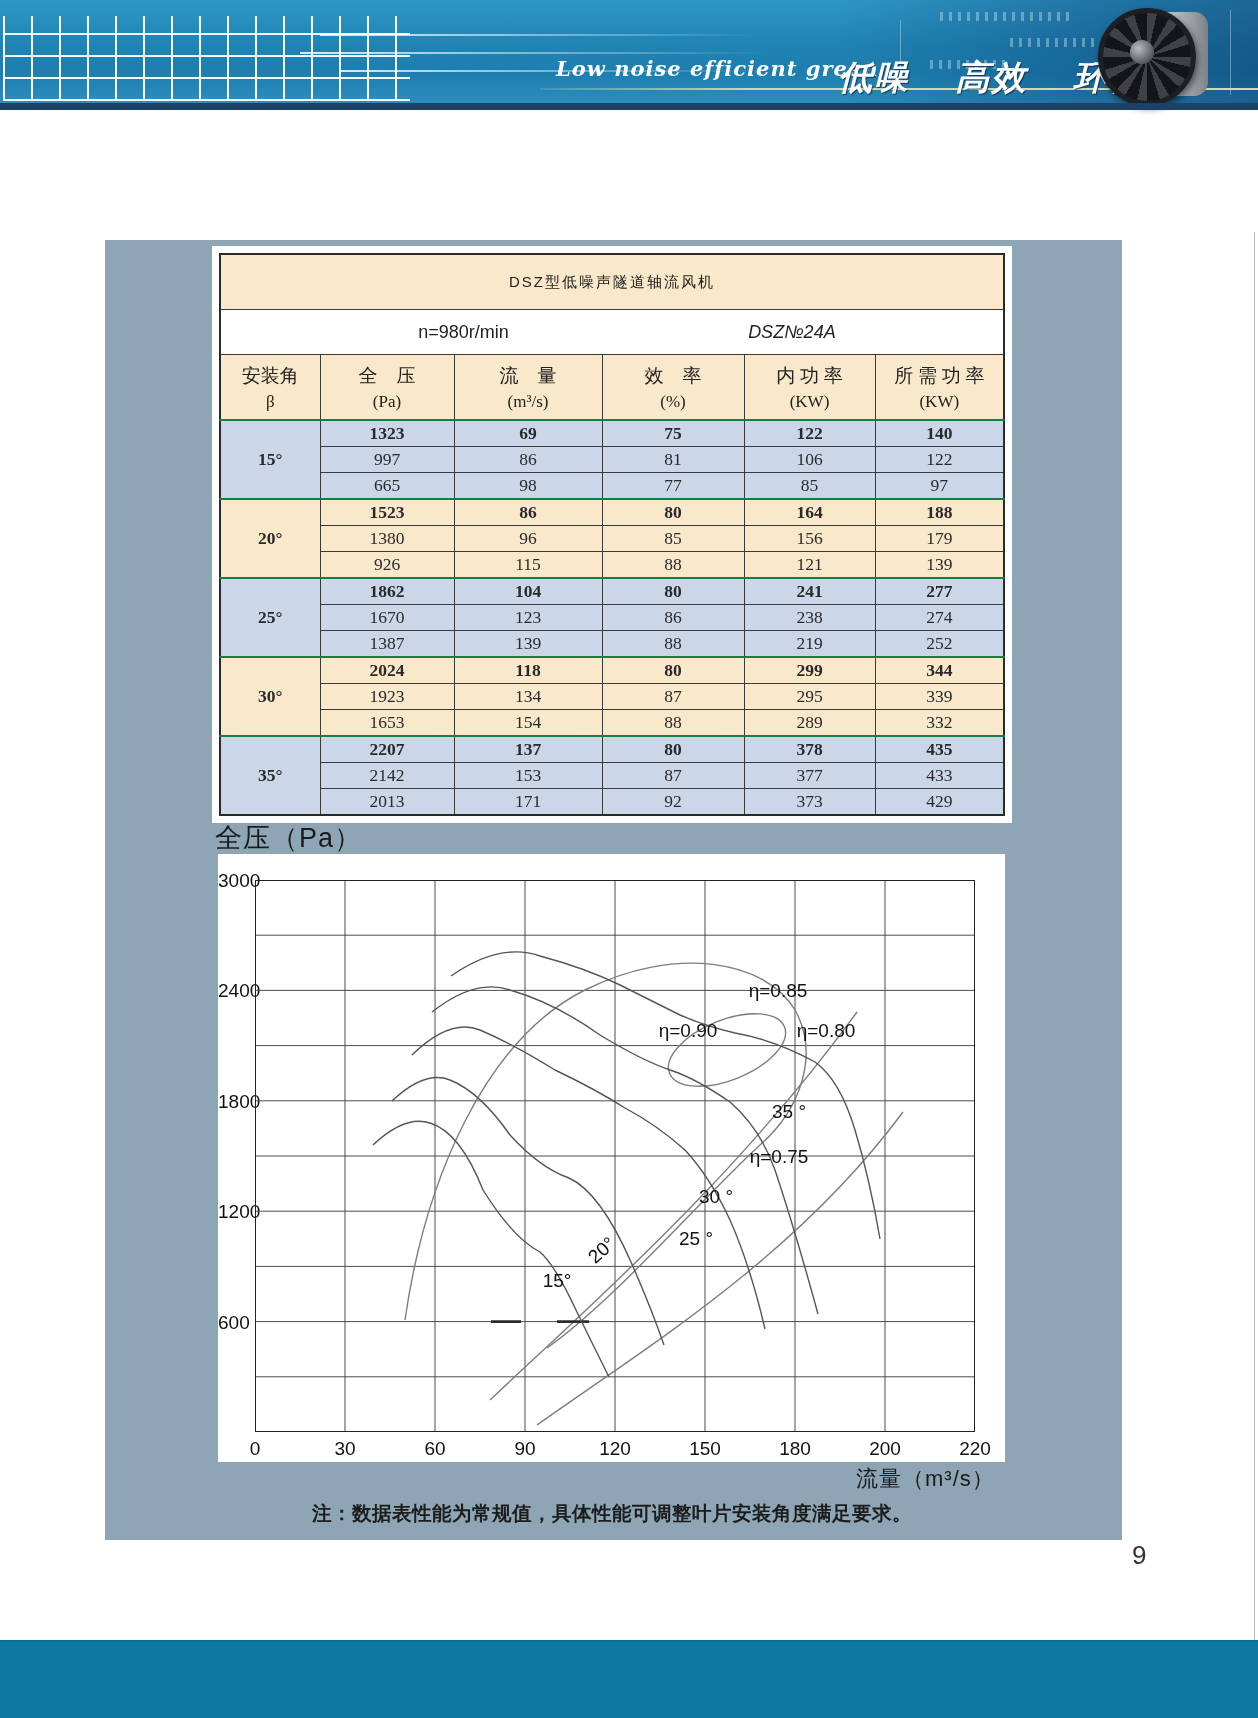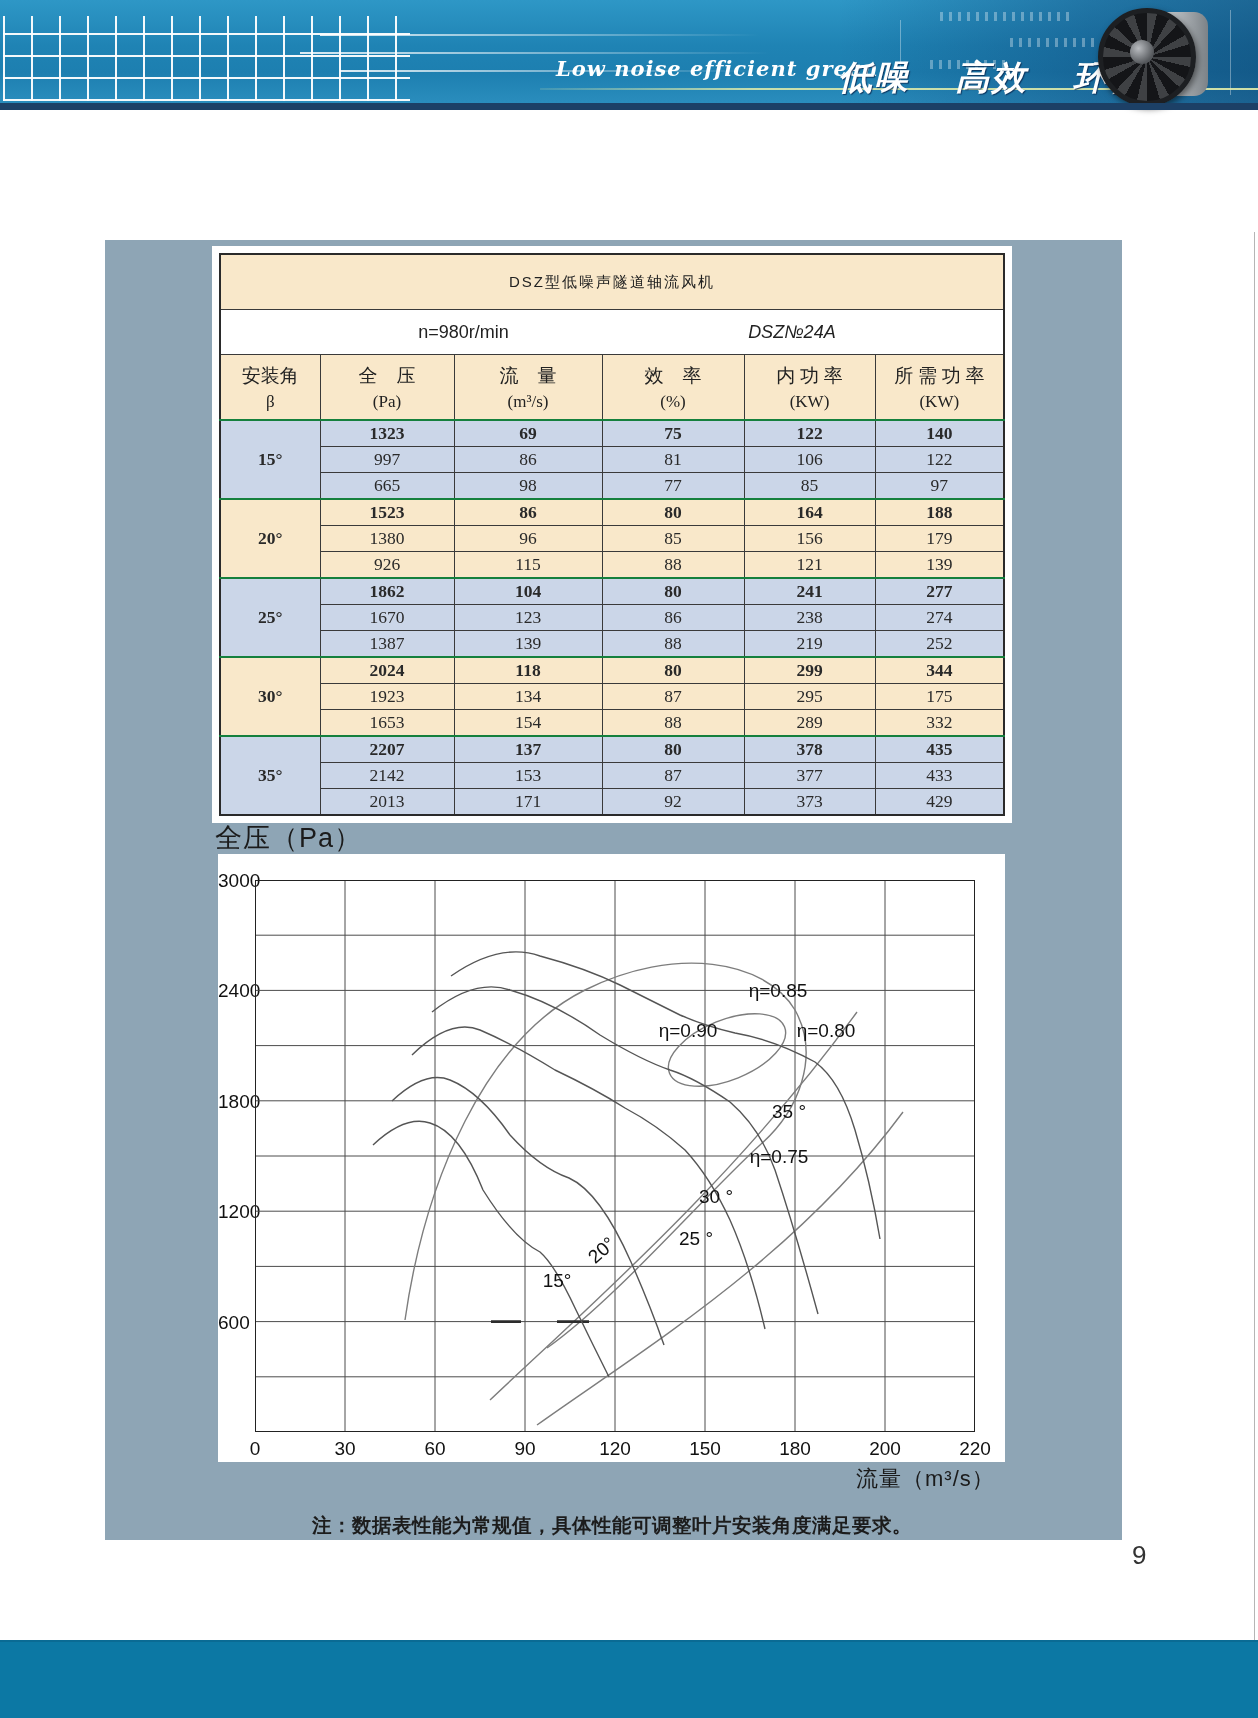--- a/index.html
+++ b/index.html
@@ -62,21 +62,21 @@
   td.angle{font-size:19px;}
 
   
   .chart-ylabel{position:absolute;left:215px;top:820px;font-size:27px;color:#1b1b1b;letter-spacing:1px;}
   .chart-card{position:absolute;left:218px;top:854px;width:787px;height:608px;background:#ffffff;}
   .plot-wrap{position:absolute;left:37px;top:26px;width:720px;height:552px;}
   .ytick{position:absolute;left:0px;width:33px;text-align:left;font-size:19px;color:#111;
         font-family:"Liberation Sans","DejaVu Sans",sans-serif;}
   .xtick{position:absolute;top:584px;width:60px;margin-left:-30px;text-align:center;font-size:19px;color:#111;}
   .flow-label{position:absolute;left:856px;top:1464px;font-size:22px;color:#1b1b1b;letter-spacing:1px;}
-  .note{position:absolute;left:312px;top:1500px;font-size:19.5px;font-weight:bold;color:#1c1c1c;letter-spacing:.5px;margin-top:12px;}
+  .note{position:absolute;left:312px;top:1500px;font-size:19.5px;font-weight:bold;color:#1c1c1c;letter-spacing:.5px;}
   .page-number{position:absolute;left:1132px;top:1540px;font-size:26px;color:#333;}
   .footer-bar{position:absolute;left:0;top:1640px;width:1258px;height:78px;background:#0c78a4;border-top:2px solid #0a6b94;}
 
   svg text{font-family:"Liberation Sans","DejaVu Sans",sans-serif;}
 </style>
 </head>
 <body>
 
 <div class="page">
 
@@ -232,21 +232,21 @@
             <td>118</td>
             <td>80</td>
             <td>299</td>
             <td>344</td>
       </tr>
       <tr class="trow tone-cream">
         <td>1923</td>
             <td>134</td>
             <td>87</td>
             <td>295</td>
-            <td>175</td>
+            <td>339</td>
       </tr>
       <tr class="trow tone-cream">
         <td>1653</td>
             <td>154</td>
             <td>88</td>
             <td>289</td>
             <td>332</td>
       </tr>
 
       <tr class="trow tone-blue group-start">

